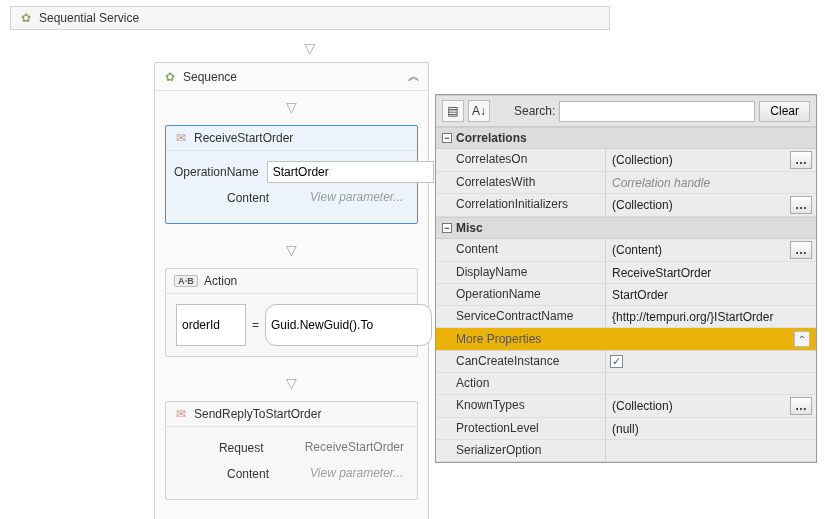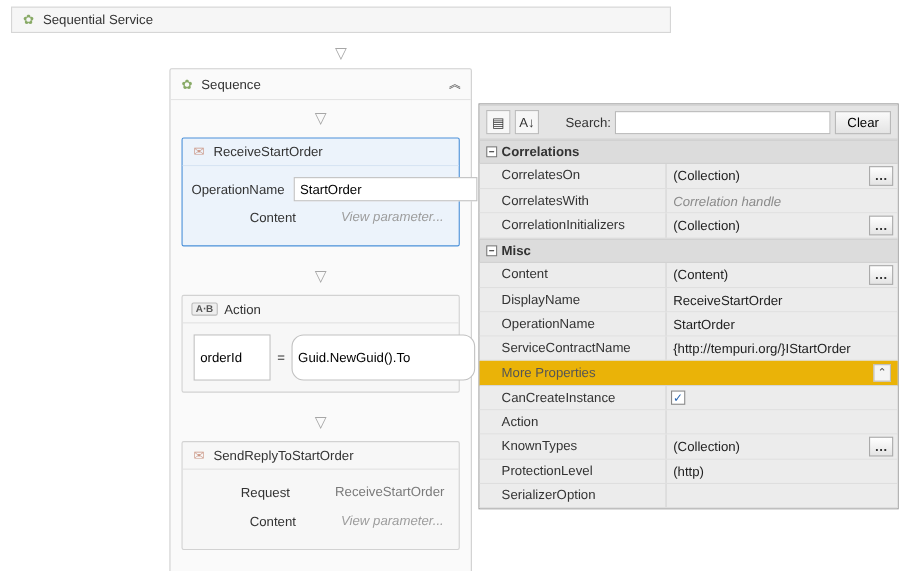--- a/index.html
+++ b/index.html
@@ -209,19 +209,19 @@
   <div class="prop-row">
     <div class="prop-key">KnownTypes</div>
     <div class="prop-val">
       <span class="val-text">(Collection)</span>
       <div class="ellipsis-btn">…</div>
     </div>
   </div>
   <div class="prop-row">
     <div class="prop-key">ProtectionLevel</div>
     <div class="prop-val">
-        <span class="val-text">(http)</span>
+        <span class="val-text">(null)</span>
       </div>
   </div>
   <div class="prop-row">
     <div class="prop-key">SerializerOption</div>
   </div>
 </div>
 
 </body></html>

